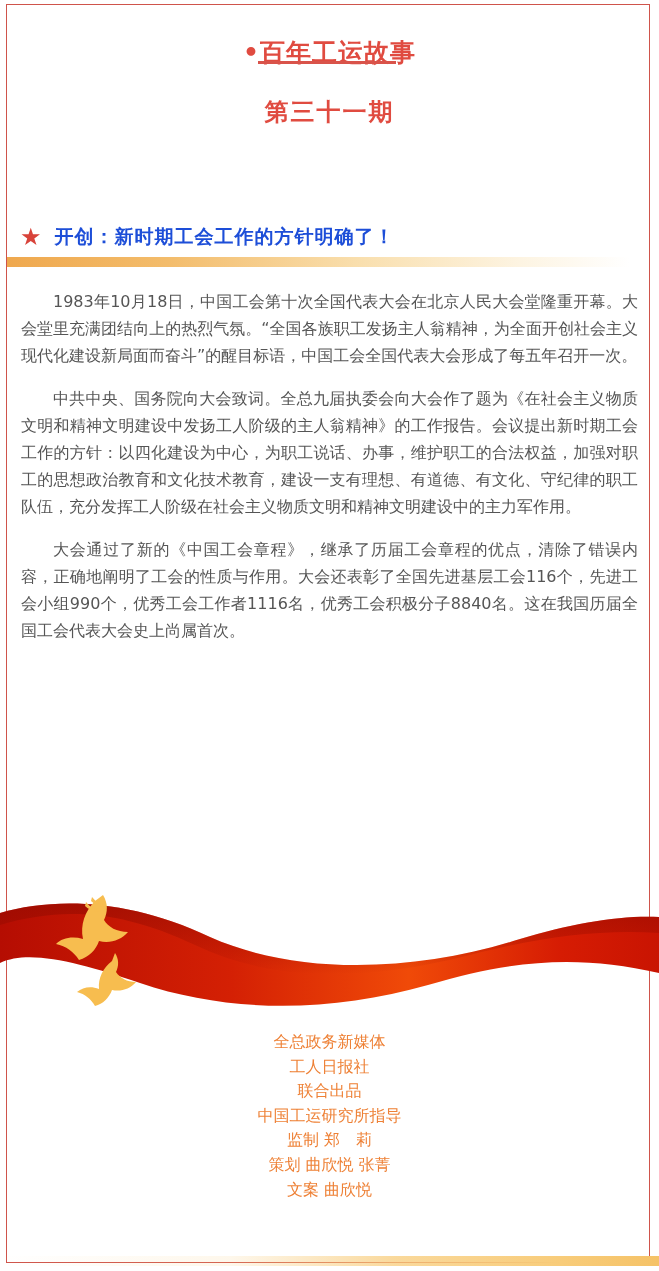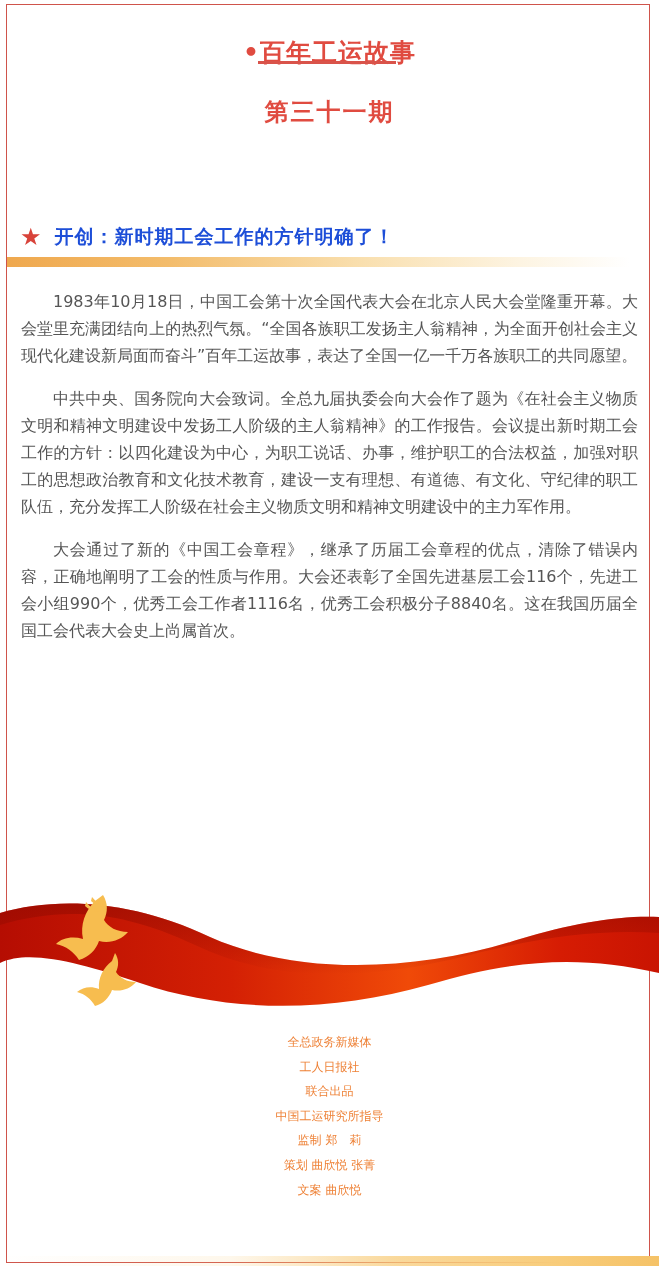--- a/index.html
+++ b/index.html
@@ -46,21 +46,21 @@
     position:absolute; top:288px; left:21px; width:617px;
     color:#555555; font-size:16px; line-height:27px;
     text-align:justify;
   }
   .article p { margin:0 0 16px 0; text-indent:2em; }
   
   .ribbon-wrap { position:absolute; top:893px; left:0; width:659px; height:135px; }
   
   .credits {
     position:absolute; top:1030px; left:0; width:100%;
-    text-align:center; color:#ee8136; font-size:12px;
+    text-align:center; color:#ee8136; font-size:16px;
   }
   .credits div { line-height:24.6px; }
   
   .bottom-gold-bar {
     position:absolute; top:1256px; left:0; width:659px; height:10px;
     background:linear-gradient(to right,
       rgba(248,204,122,0) 0%,
       rgba(248,204,122,0.15) 35%,
       rgba(248,204,122,0.75) 60%,
       #f8cc7a 85%, #f5c267 100%);
@@ -77,21 +77,21 @@
   <div class="series-underline"></div>
   <div class="issue-label">第三十一期</div>
 
   <div class="title-row">
     <span class="title-star">★</span>
     <span class="title-text">开创：新时期工会工作的方针明确了！</span>
   </div>
   <div class="title-gradient-bar"></div>
 
   <div class="article">
-    <p>1983年10月18日，中国工会第十次全国代表大会在北京人民大会堂隆重开幕。大会堂里充满团结向上的热烈气氛。“全国各族职工发扬主人翁精神，为全面开创社会主义现代化建设新局面而奋斗”百年工运故事，表达了全国一亿一千万各族职工的共同愿望。</p>
+    <p>1983年10月18日，中国工会第十次全国代表大会在北京人民大会堂隆重开幕。大会堂里充满团结向上的热烈气氛。“全国各族职工发扬主人翁精神，为全面开创社会主义现代化建设新局面而奋斗”的醒目标语，中国工会全国代表大会形成了每五年召开一次。</p>
     <p>中共中央、国务院向大会致词。全总九届执委会向大会作了题为《在社会主义物质文明和精神文明建设中发扬工人阶级的主人翁精神》的工作报告。会议提出新时期工会工作的方针：以四化建设为中心，为职工说话、办事，维护职工的合法权益，加强对职工的思想政治教育和文化技术教育，建设一支有理想、有道德、有文化、守纪律的职工队伍，充分发挥工人阶级在社会主义物质文明和精神文明建设中的主力军作用。</p>
     <p>大会通过了新的《中国工会章程》，继承了历届工会章程的优点，清除了错误内容，正确地阐明了工会的性质与作用。大会还表彰了全国先进基层工会116个，先进工会小组990个，优秀工会工作者1116名，优秀工会积极分子8840名。这在我国历届全国工会代表大会史上尚属首次。</p>
   </div>
 
   <div class="ribbon-wrap">
     <svg width="659" height="135" viewBox="0 0 659 135" xmlns="http://www.w3.org/2000/svg">
       <defs>
         <linearGradient id="ribbonGrad" x1="0" y1="0" x2="1" y2="0">
           <stop offset="0" stop-color="#b50d02"></stop>
           <stop offset="0.35" stop-color="#d42004"></stop>

